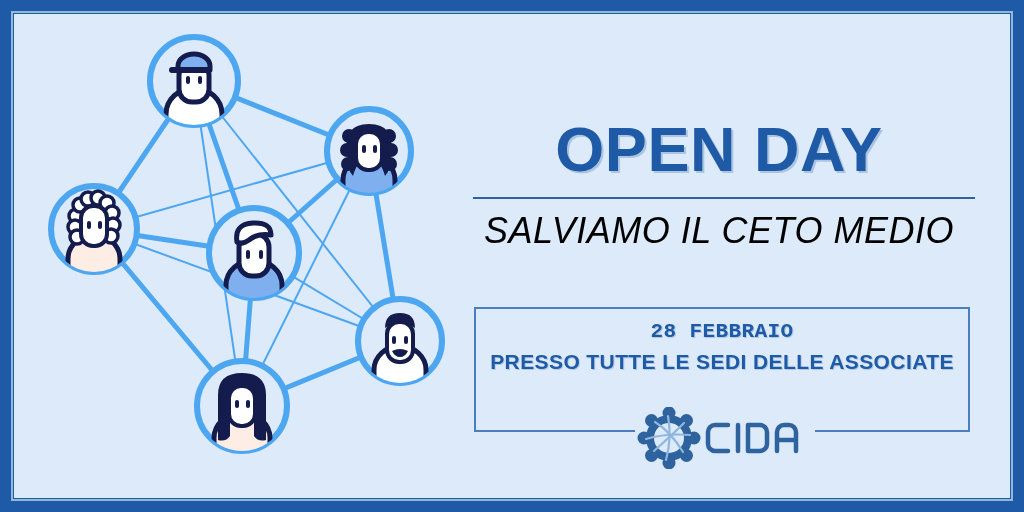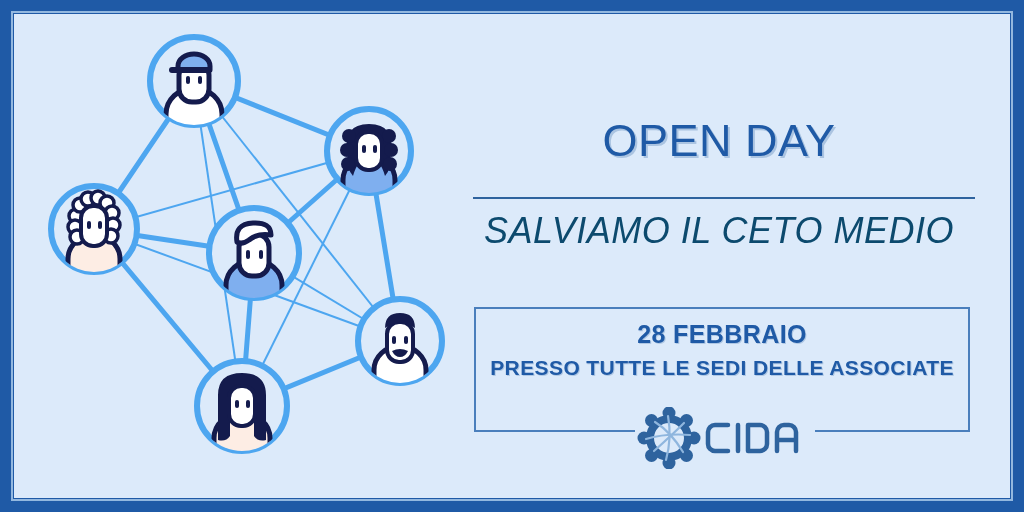--- a/index.html
+++ b/index.html
@@ -66,22 +66,22 @@
     top: 0;
     width: 550px;
     height: 484px;
   }
   .title {
     position: absolute;
     left: 0;
     top: 104px;
     width: 518px;
     text-align: center;
-    font-size: 45px;
-    font-weight: normal;
+    font-size: 63px;
+    font-weight: bold;
     letter-spacing: 0.5px;
     color: #1F5AA6;
     text-shadow: 2px 2px 0 rgba(110,150,195,0.45);
     line-height: 1;
     white-space: nowrap;
   }
   .title-rule {
     position: absolute;
     left: 13px;
     top: 183px;
@@ -91,21 +91,21 @@
   }
   .subtitle {
     position: absolute;
     left: 0;
     top: 196px;
     width: 518px;
     text-align: center;
     font-size: 36px;
     font-style: italic;
     font-weight: normal;
-    color: #0c4a6e;
+    color: #000000;
     letter-spacing: 0.5px;
     line-height: 1.15;
     white-space: nowrap;
   }
 
   .infobox {
     position: absolute;
     left: 14px;
     top: 293px;
     width: 496px;
@@ -122,21 +122,21 @@
   }
   .infoline {
     font-size: 21px;
     font-weight: bold;
     color: #1F5AA6;
     letter-spacing: 0.4px;
     line-height: 1.42;
     text-shadow: 1px 1px 0 rgba(110,150,195,0.40);
     white-space: nowrap;
   }
-  .infoline.first { font-size: 25px; }
+  .infoline.first { font-size: 21px; font-family: Liberation Mono, monospace; }
 
   
   .logo {
     position: absolute;
     left: 175px;
     top: 393px;
     width: 180px;
     height: 62px;
     display: flex;
     align-items: center;

